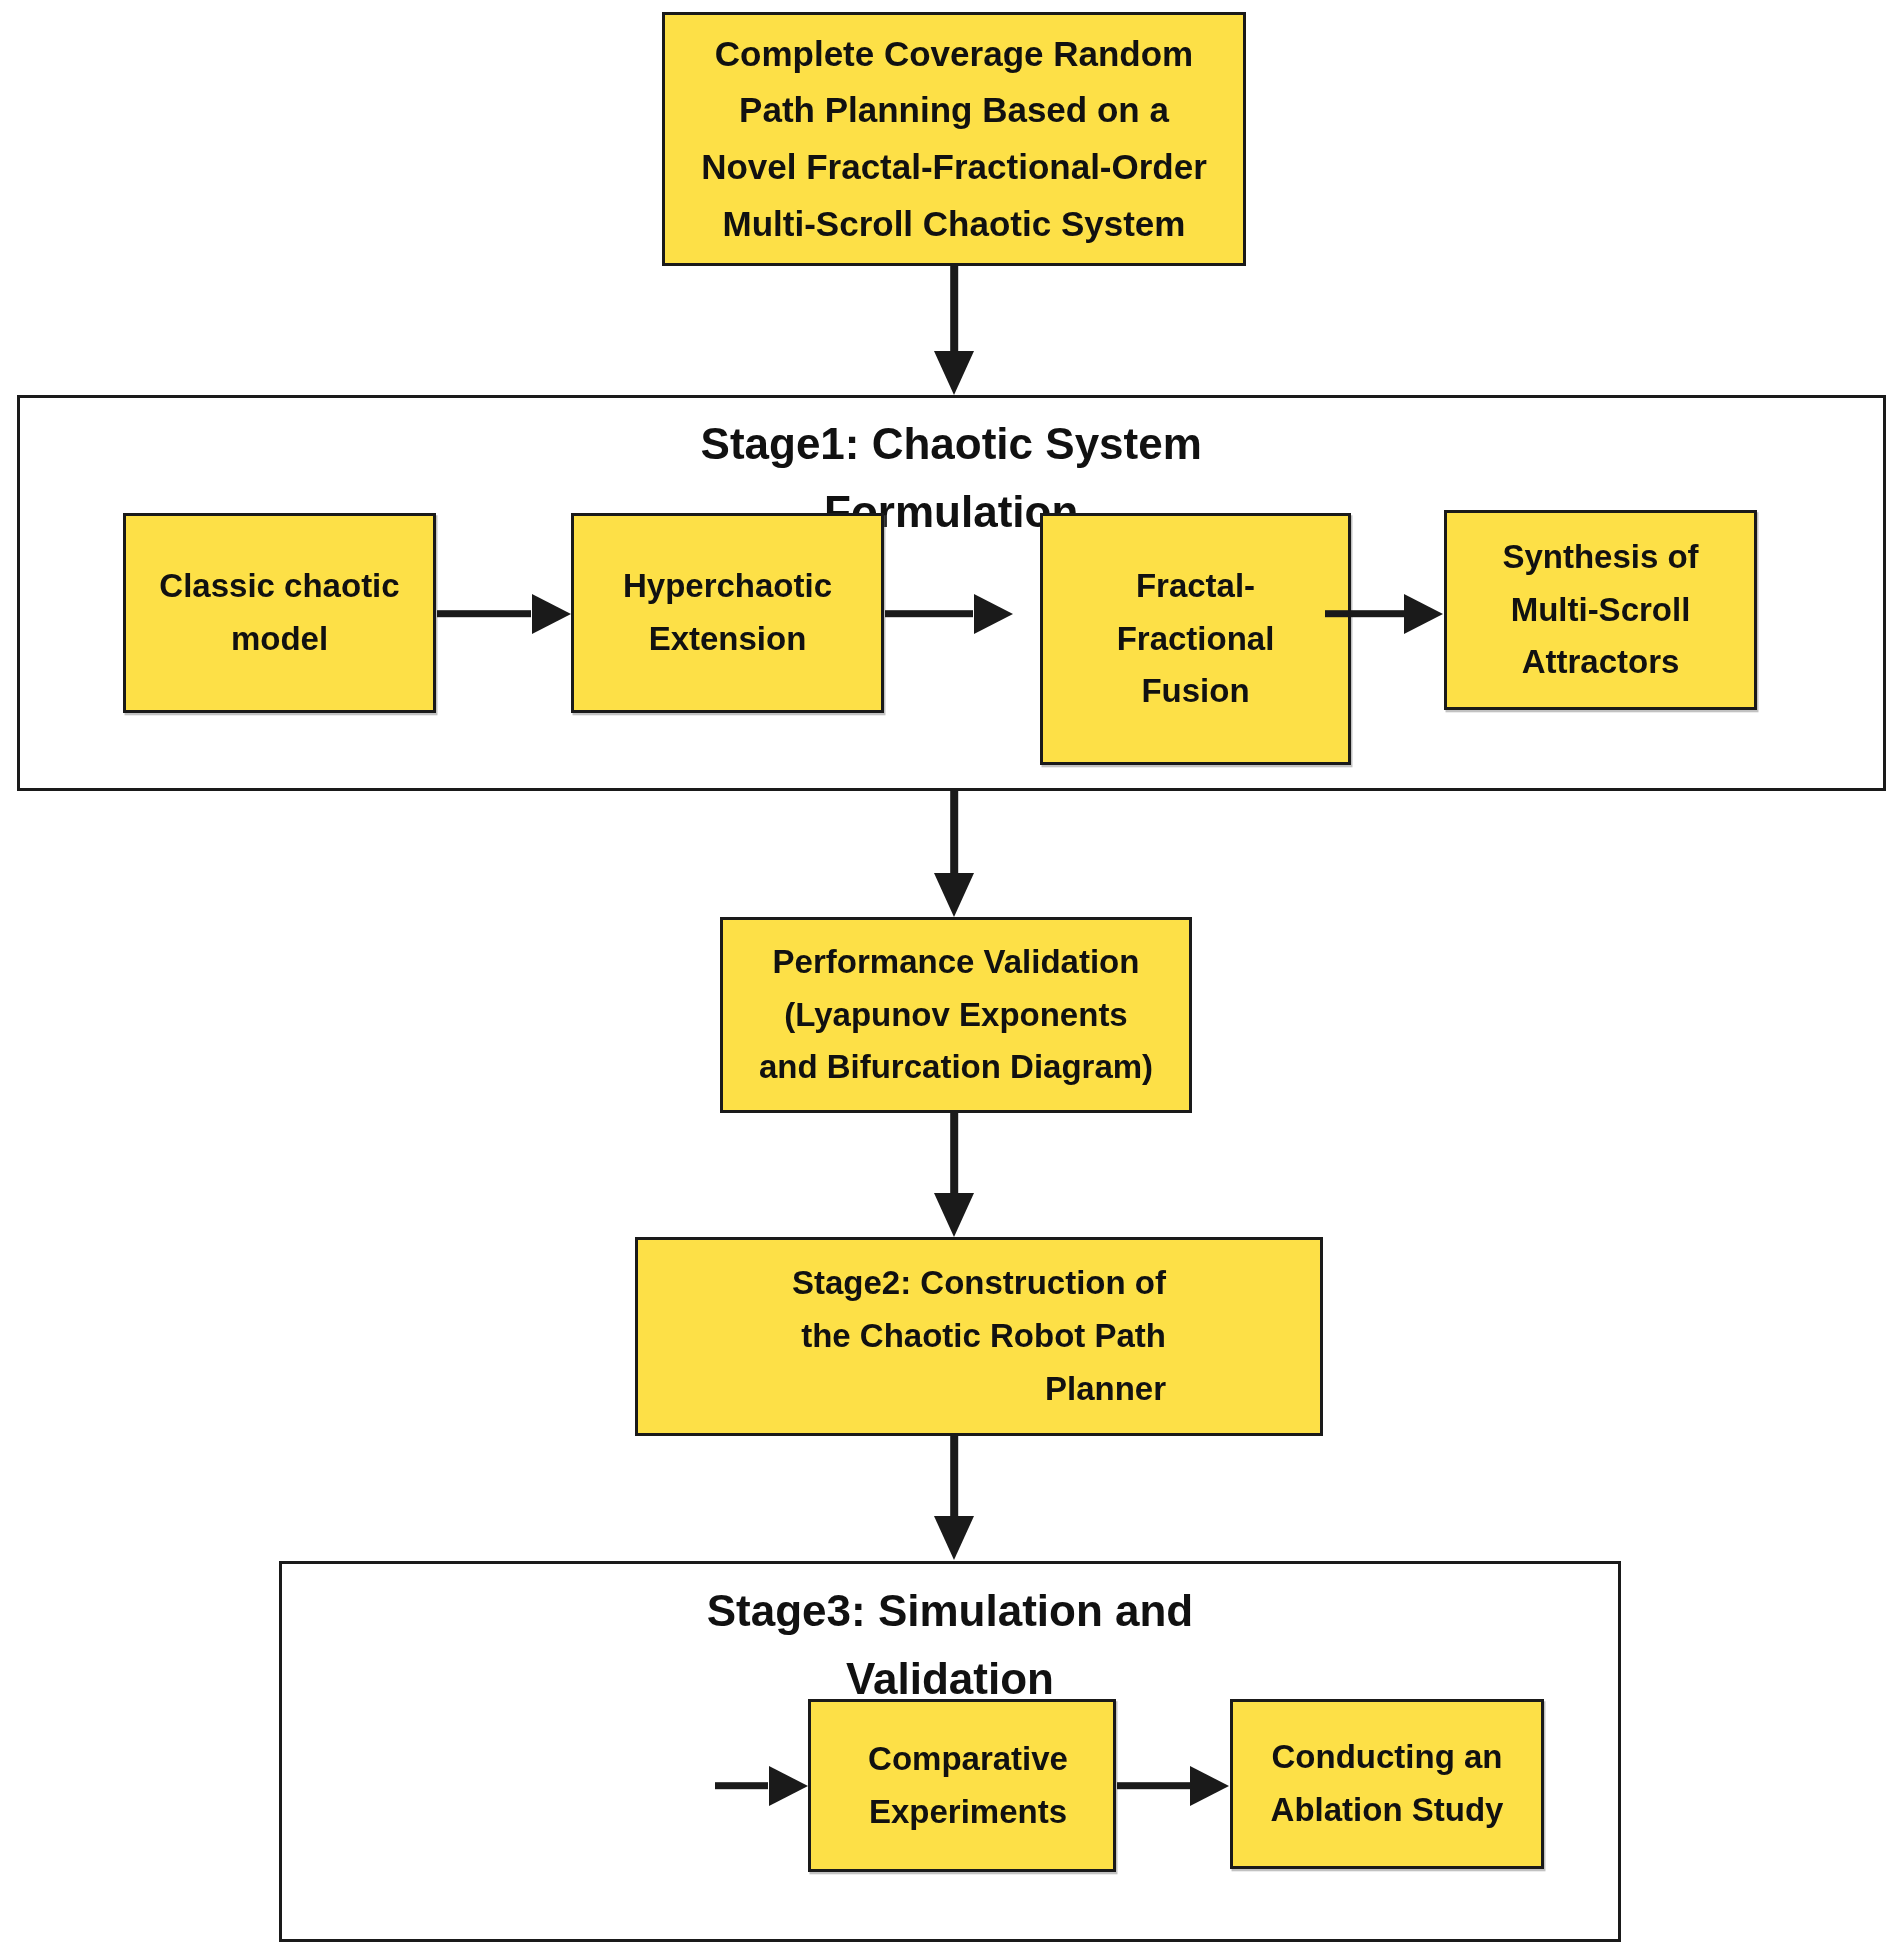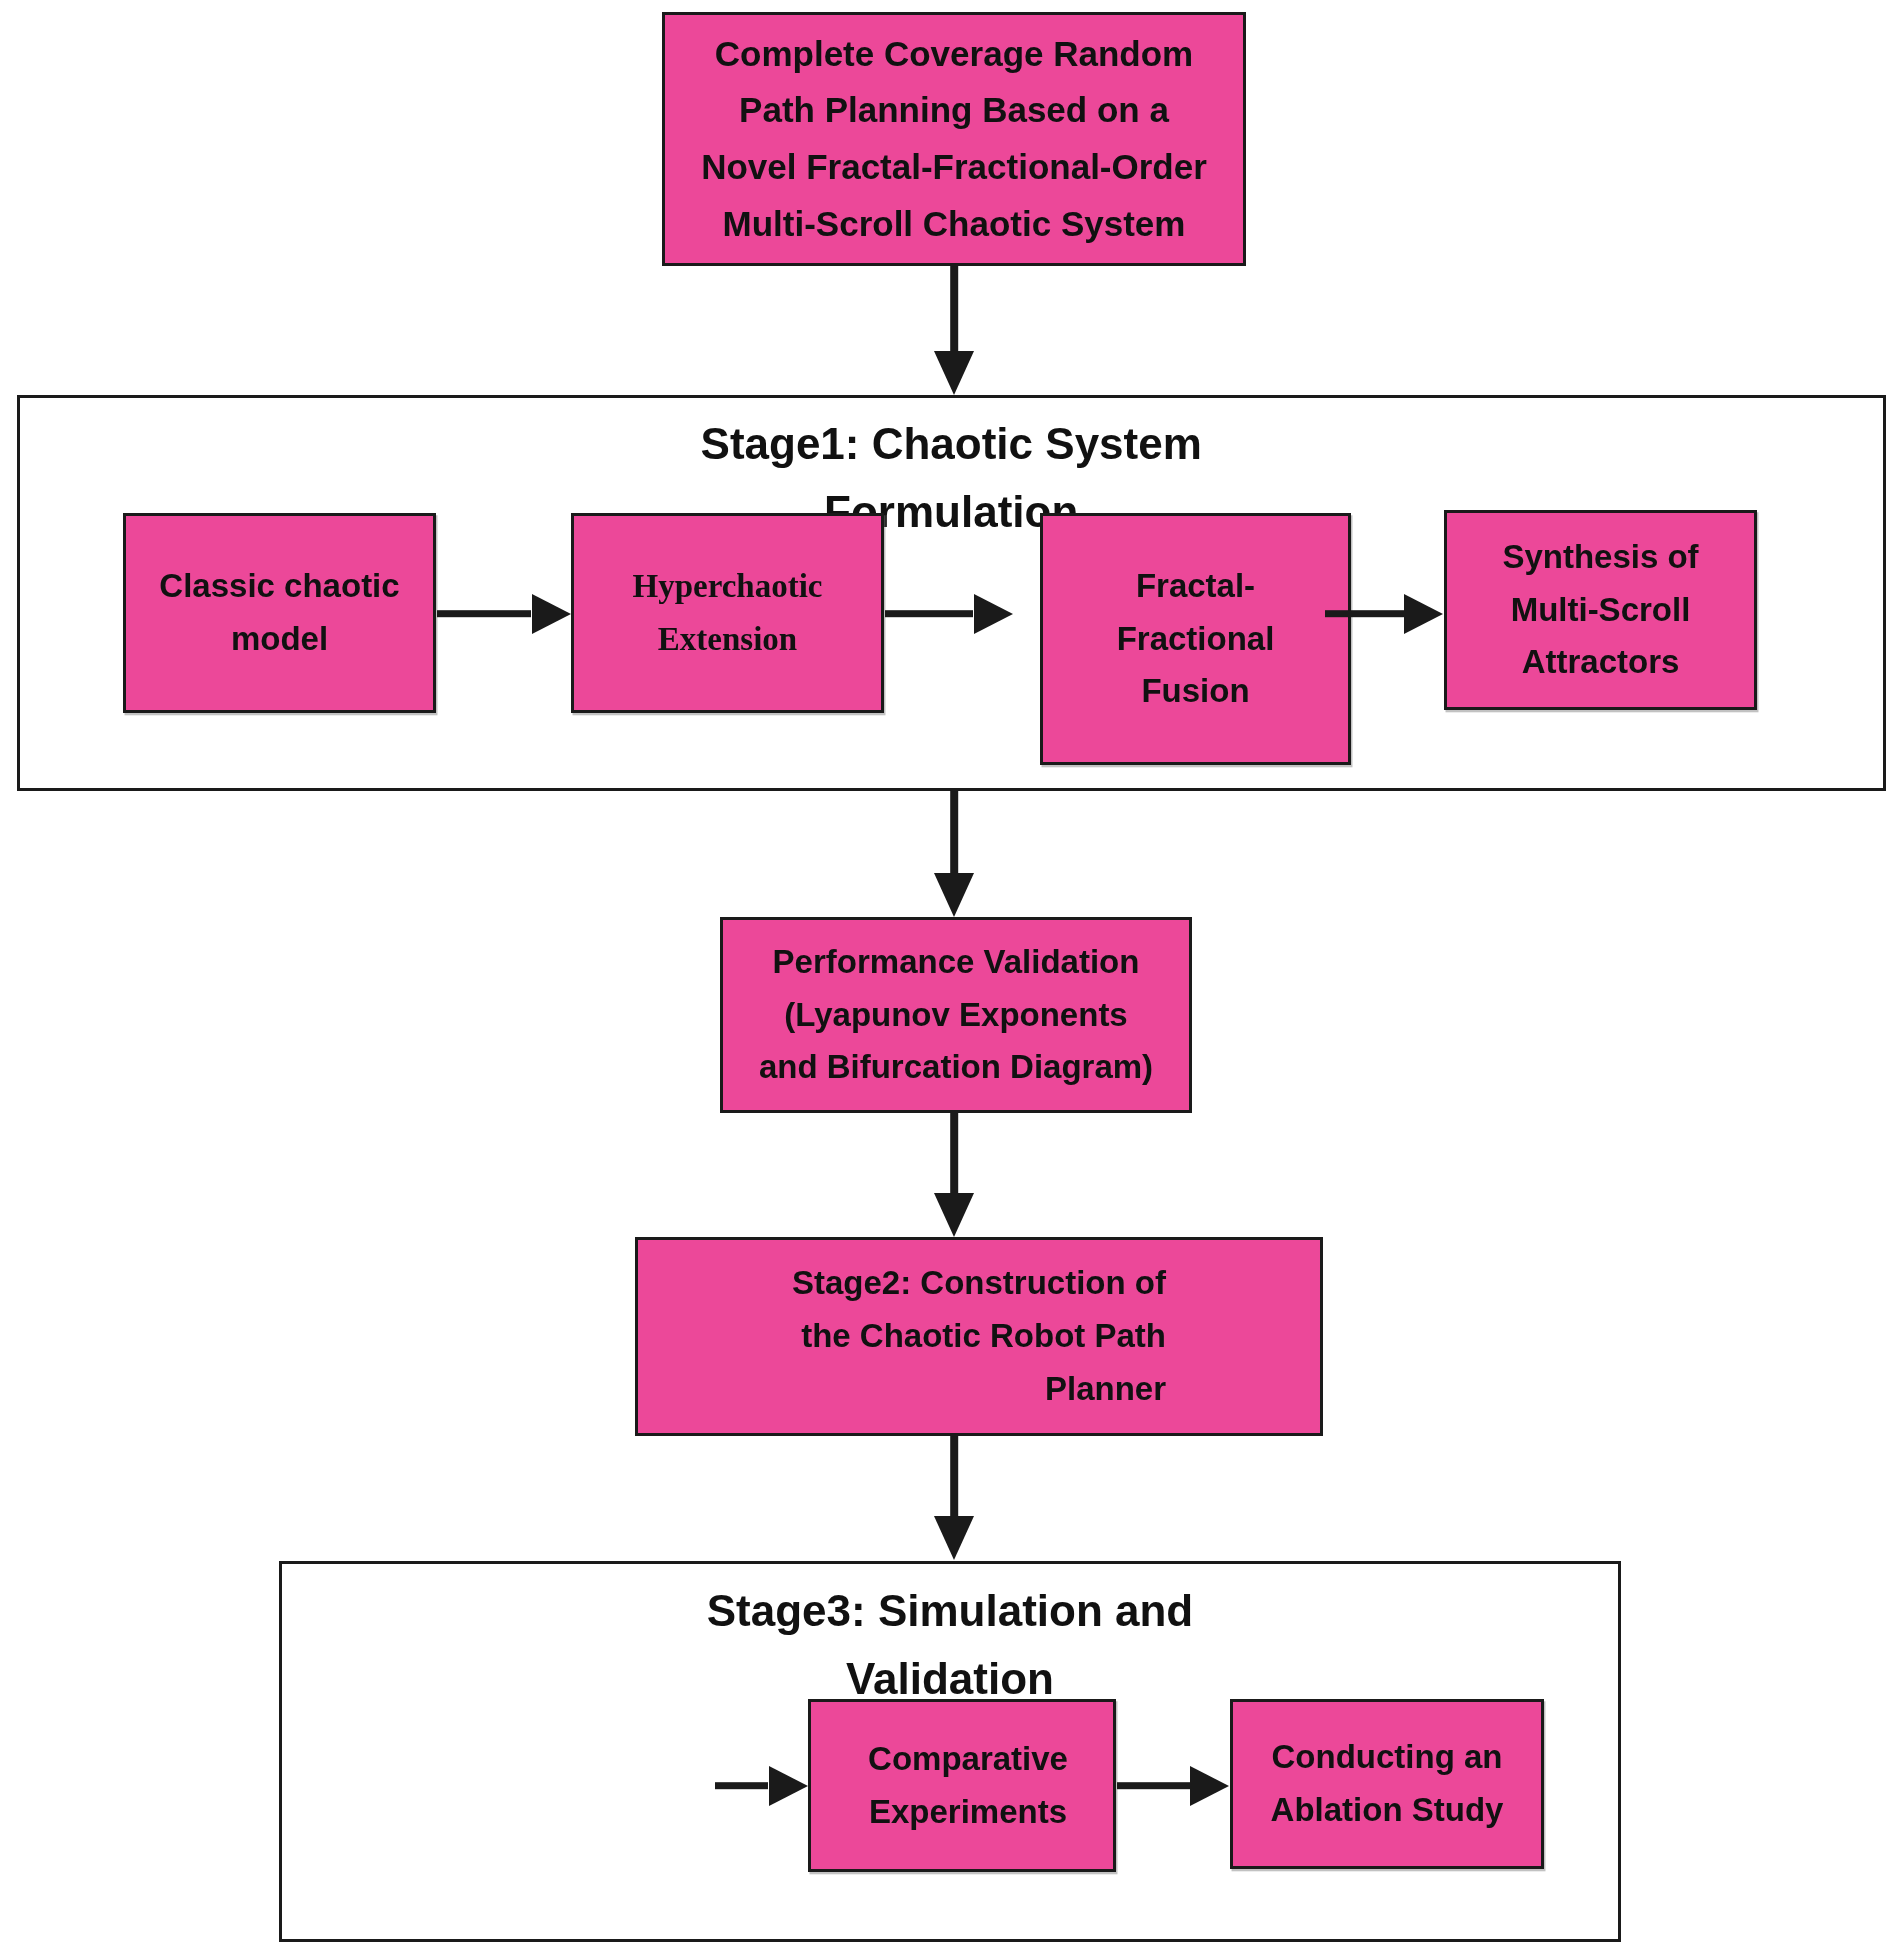--- a/index.html
+++ b/index.html
@@ -11,21 +11,21 @@
     position: relative;
     width: 1902px;
     height: 1955px;
     background: #ffffff;
     font-family: "Liberation Sans", "DejaVu Sans", sans-serif;
     color: #111111;
   }
   .node {
     position: absolute;
     box-sizing: border-box;
-    background: #ec4899;
+    background: #fde047;
     border: 3px solid #1a1a1a;
     display: flex;
     align-items: center;
     justify-content: center;
     text-align: center;
     white-space: pre-line;
     font-size: 33px;
     font-weight: 600;
     line-height: 1.6;
     color: #111111;
@@ -108,21 +108,21 @@
     <div class="shaft" style="height:87px;"></div>
     <div class="head"></div>
   </div>
 
   <div class="container-box" style="left:16.7px; top:395px; width:1869px; height:396px;"></div>
   <div class="stage-title" style="left:16.7px; top:410px; width:1869px;">Stage1: Chaotic System
 Formulation</div>
 
   <div class="node shadowed" style="left:123px; top:513px; width:313px; height:200px;">Classic chaotic
 model</div>
-  <div class="node shadowed" style="left:571px; top:513px; width:313px; height:200px;font-family:Liberation Serif, serif;">Hyperchaotic
+  <div class="node shadowed" style="left:571px; top:513px; width:313px; height:200px;">Hyperchaotic
 Extension</div>
   <div class="node shadowed" style="left:1040px; top:513px; width:311px; height:252px;">Fractal-
 Fractional
 Fusion</div>
   <div class="node shadowed" style="left:1444px; top:510px; width:313px; height:200px;">Synthesis of
 Multi-Scroll
 Attractors</div>
 
   <div class="ha" style="left:437px; top:593px; width:134px;">
     <div class="shaft" style="width:94px;"></div>

